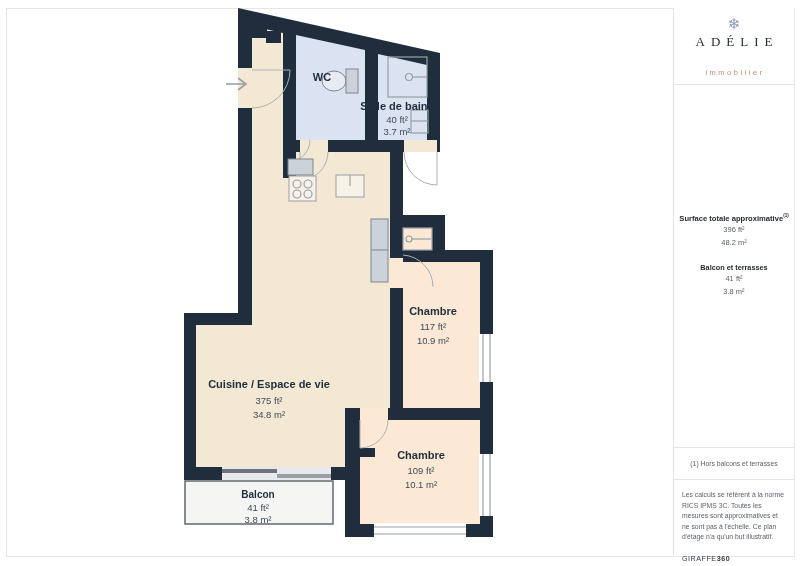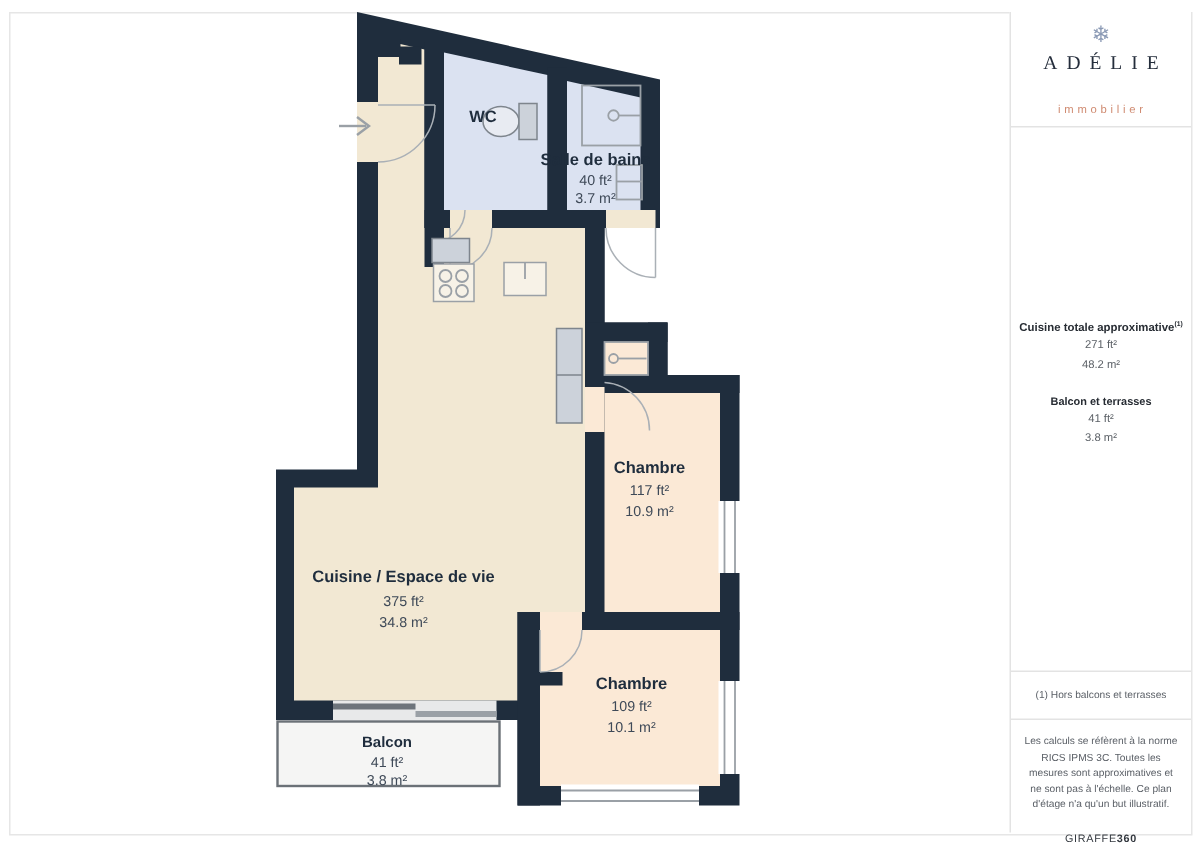--- a/index.html
+++ b/index.html
@@ -25,21 +25,21 @@
               color:#242d3b;margin-top:3px;margin-left:6px;}
   .logo-tag{font-size:7.5px;letter-spacing:2.5px;color:#cf8a70;margin-top:18px;margin-left:2px;}
   .sec-surface{height:363px;border-bottom:1px solid #e3e3e3;box-sizing:border-box;
                padding-top:128px;text-align:center;}
   .surf-title{font-size:7.6px;font-weight:700;color:#272c33;}
   .surf-title sup{font-size:4.5px;}
   .surf-val{font-size:7.5px;color:#5c6167;line-height:13px;}
   .surf-sub{font-size:7.3px;font-weight:700;color:#272c33;margin-top:14px;}
   .sec-footnote{height:31px;border-bottom:1px solid #e3e3e3;display:flex;align-items:center;
                 justify-content:center;font-size:6.8px;color:#5a5f66;}
-  .sec-disclaimer{box-sizing:border-box;padding:10px 8px 0;text-align:center;}
+  .sec-disclaimer{box-sizing:border-box;padding:10px 8px 0;}
   .disc{font-size:6.8px;color:#5a5f66;line-height:10.5px;}
   .credit{margin-top:11px;font-size:7.2px;color:#33383f;letter-spacing:0.5px;}
   .credit b{font-weight:700;}
 </style>
 </head>
 <body>
 
 <div class="page">
   <div class="frame"></div>
 
@@ -195,23 +195,23 @@
   </svg>
 
   <div class="sidebar">
     <div class="sec-logo">
       <div class="logo-icon">❄</div>
       <div class="logo-brand">ADÉLIE</div>
       <div class="logo-tag">immobilier</div>
     </div>
     <div class="sec-surface">
       <div class="surf-title">
-        <span>Cuisine totale approximative</span><sup>(1)</sup>
+        <span>Surface totale approximative</span><sup>(1)</sup>
       </div>
-      <div class="surf-val">271 ft²</div>
+      <div class="surf-val">396 ft²</div>
       <div class="surf-val">48.2 m²</div>
       <div class="surf-sub">Balcon et terrasses</div>
       <div class="surf-val">41 ft²</div>
       <div class="surf-val">3.8 m²</div>
     </div>
     <div class="sec-footnote">
       <span>(1) Hors balcons et terrasses</span>
     </div>
     <div class="sec-disclaimer">
       <div class="disc">Les calculs se réfèrent à la norme RICS IPMS 3C. Toutes les mesures sont approximatives et ne sont pas à l'échelle. Ce plan d'étage n'a qu'un but illustratif.</div>

